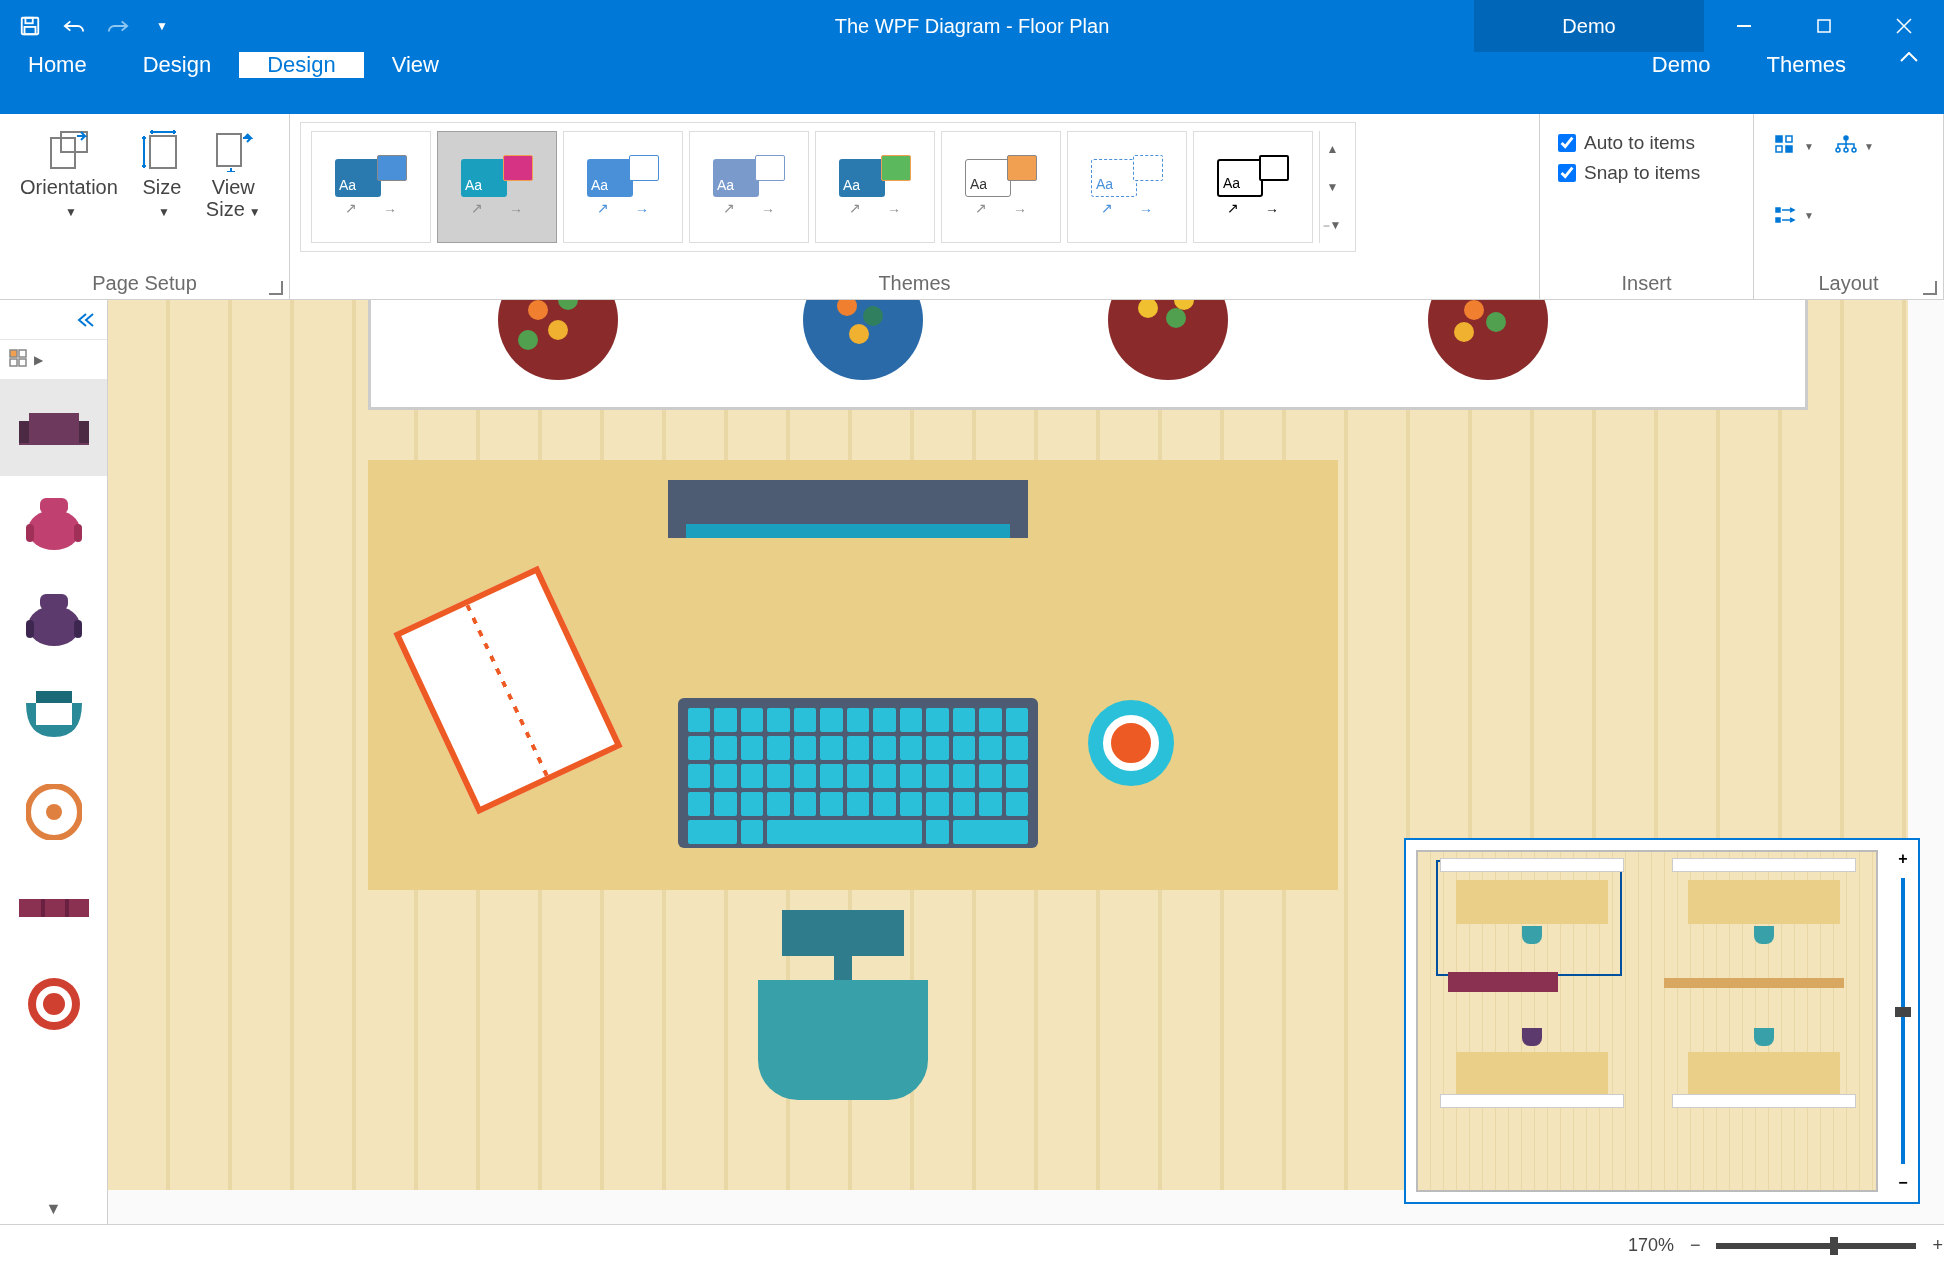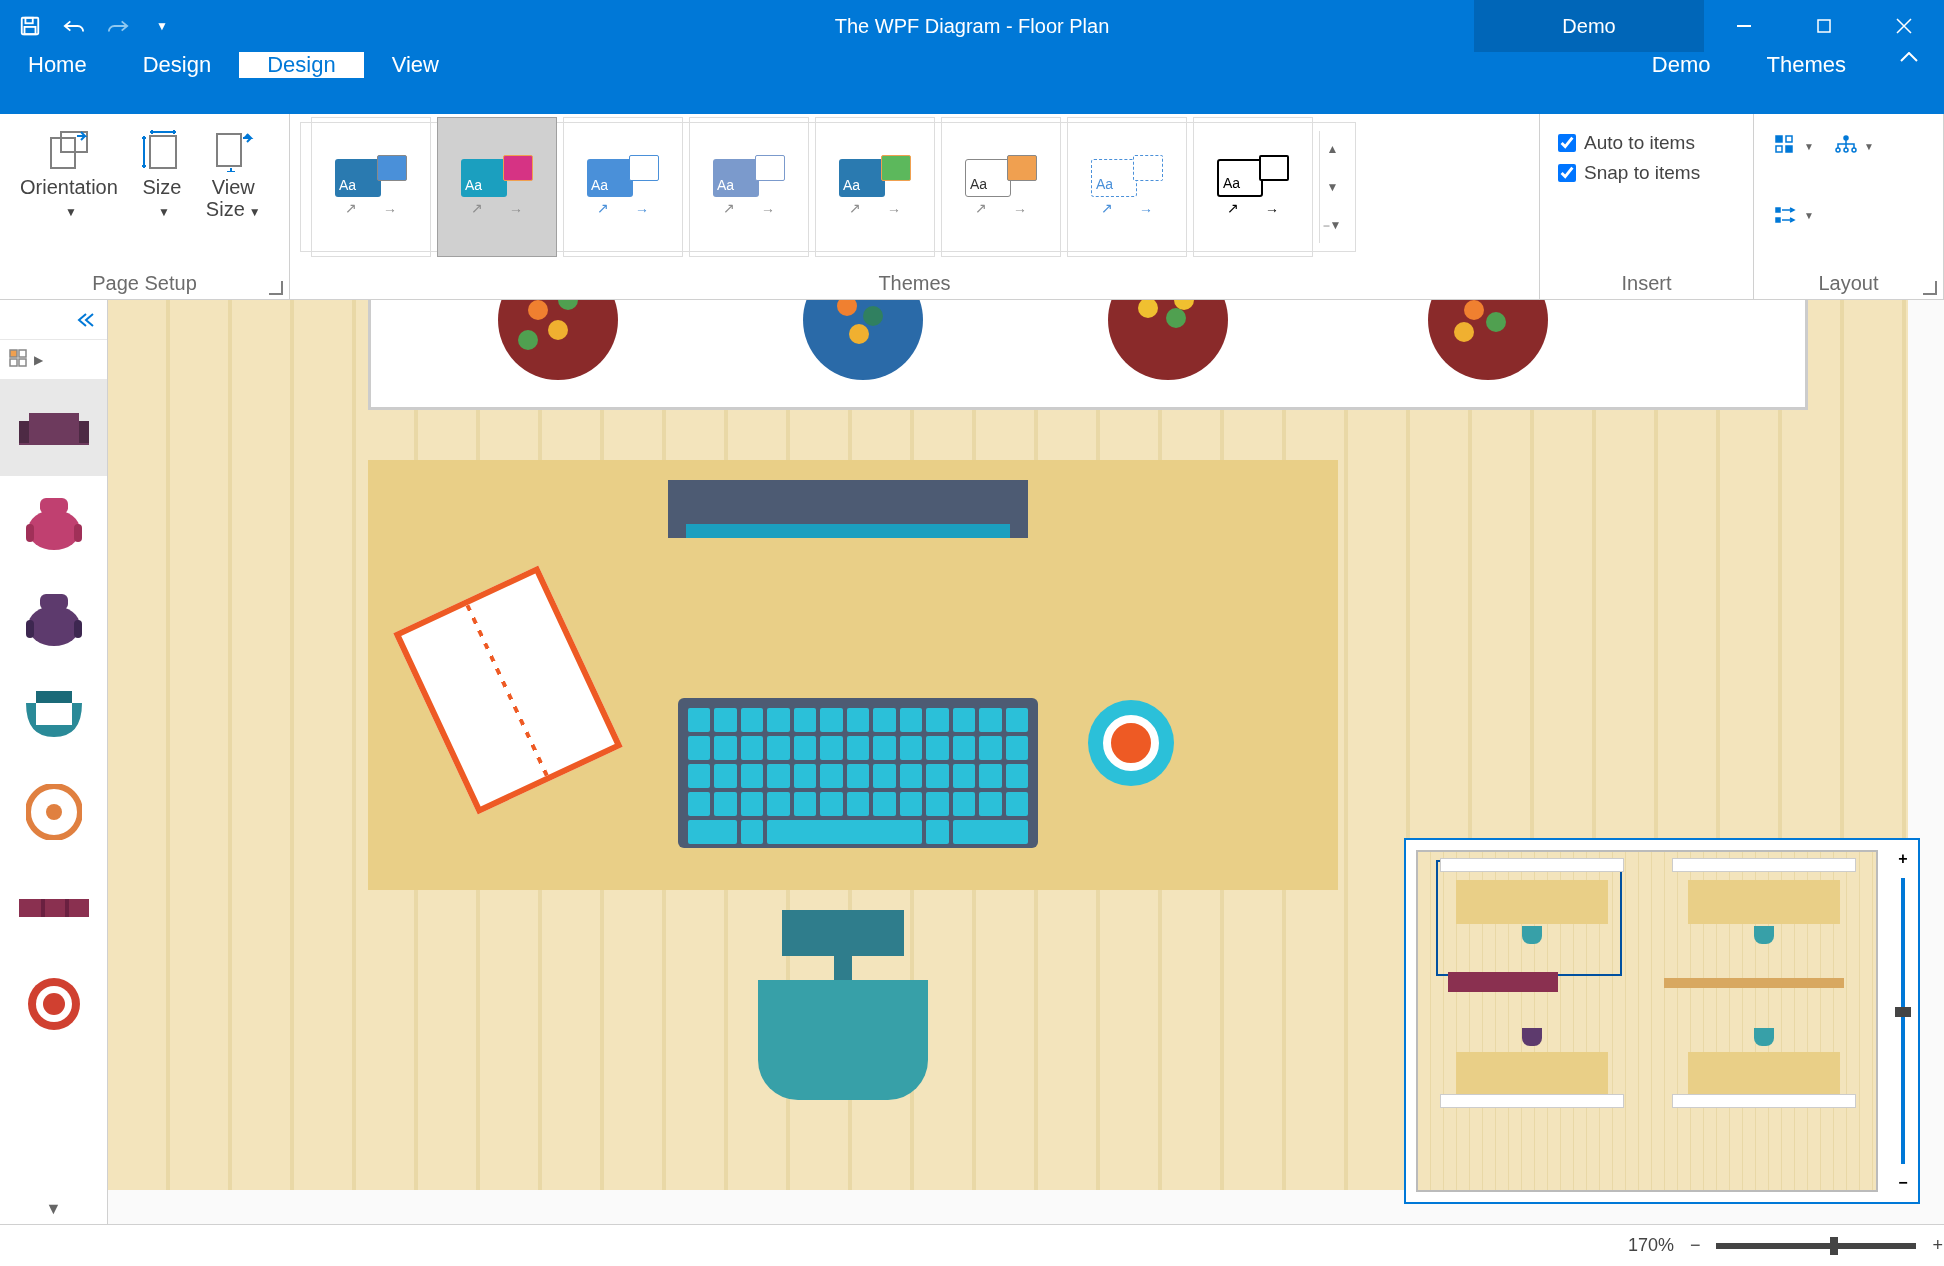--- a/index.html
+++ b/index.html
@@ -28,21 +28,21 @@
 .ribbon-group .group-title { height: 32px; display: flex; align-items: center; justify-content: center; color: #6b6b6b; font-size: 20px; position: relative; }
 .ribbon-group .group-content { flex: 1; display: flex; align-items: flex-start; padding: 0 10px; }
 .dlgicon { position: absolute; right: 6px; bottom: 4px; width: 14px; height: 14px; border-right: 2px solid #808080; border-bottom: 2px solid #808080; }
 
 .big-btn { display: flex; flex-direction: column; align-items: center; padding: 4px 10px; color: #444; }
 .big-btn .icon { width: 48px; height: 48px; display: flex; align-items: center; justify-content: center; }
 .big-btn .lbl { font-size: 20px; margin-top: 2px; text-align: center; line-height: 1.1; }
 .big-btn .lbl .arrow { font-size: 12px; margin-left: 4px; }
 
 .theme-gallery { display: flex; align-items: center; gap: 6px; padding: 6px 10px; border: 1px solid #ddd; background: #fff; height: 130px; }
-.theme-item { width: 120px; height: 140px; border: 1px solid #ddd; display: flex; align-items: center; justify-content: center; position: relative; }
+.theme-item { width: 120px; height: 112px; border: 1px solid #ddd; display: flex; align-items: center; justify-content: center; position: relative; }
 .theme-item.selected { background: #d0d0d0; border-color: #a0a0a0; }
 .theme-swatch { width: 72px; height: 64px; position: relative; }
 .theme-swatch .box1 { position: absolute; left: 0; top: 4px; width: 46px; height: 38px; border-radius: 3px; display: flex; align-items: flex-end; padding: 4px; color: #fff; font-size: 14px; }
 .theme-swatch .box2 { position: absolute; right: 0; top: 0; width: 30px; height: 26px; border-radius: 2px; background: #fff; border: 1px solid #888; }
 .theme-swatch .arr { position: absolute; bottom: 3px; font-size: 14px; color: #8e8e8e; }
 .gallery-scroller { width: 26px; height: 112px; display: flex; flex-direction: column; justify-content: space-between; border-left: 1px solid #ddd; }
 .gallery-scroller div { height: 36px; display: flex; align-items: center; justify-content: center; color: #666; font-size: 12px; }
 
 .options-group .opt-row { display: flex; align-items: center; gap: 8px; font-size: 19px; color: #444; padding: 4px 8px; }
 .options-group .opt-row input { width: 18px; height: 18px; }

